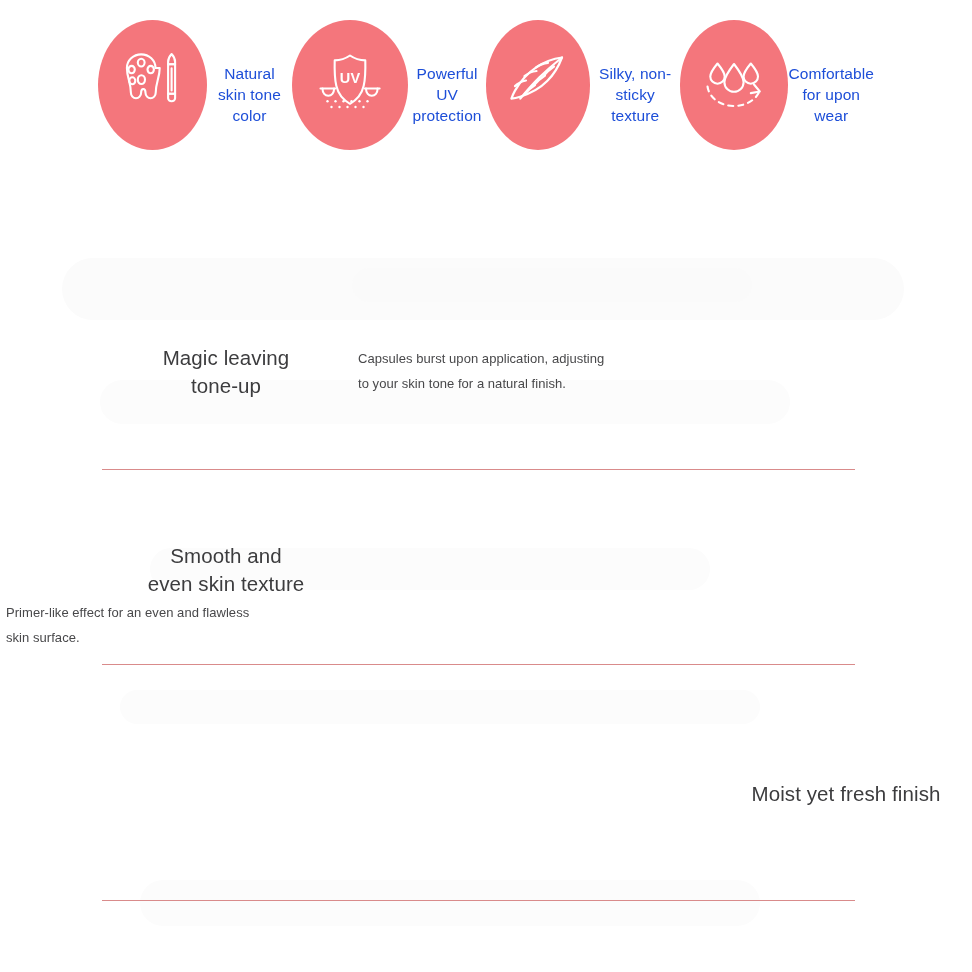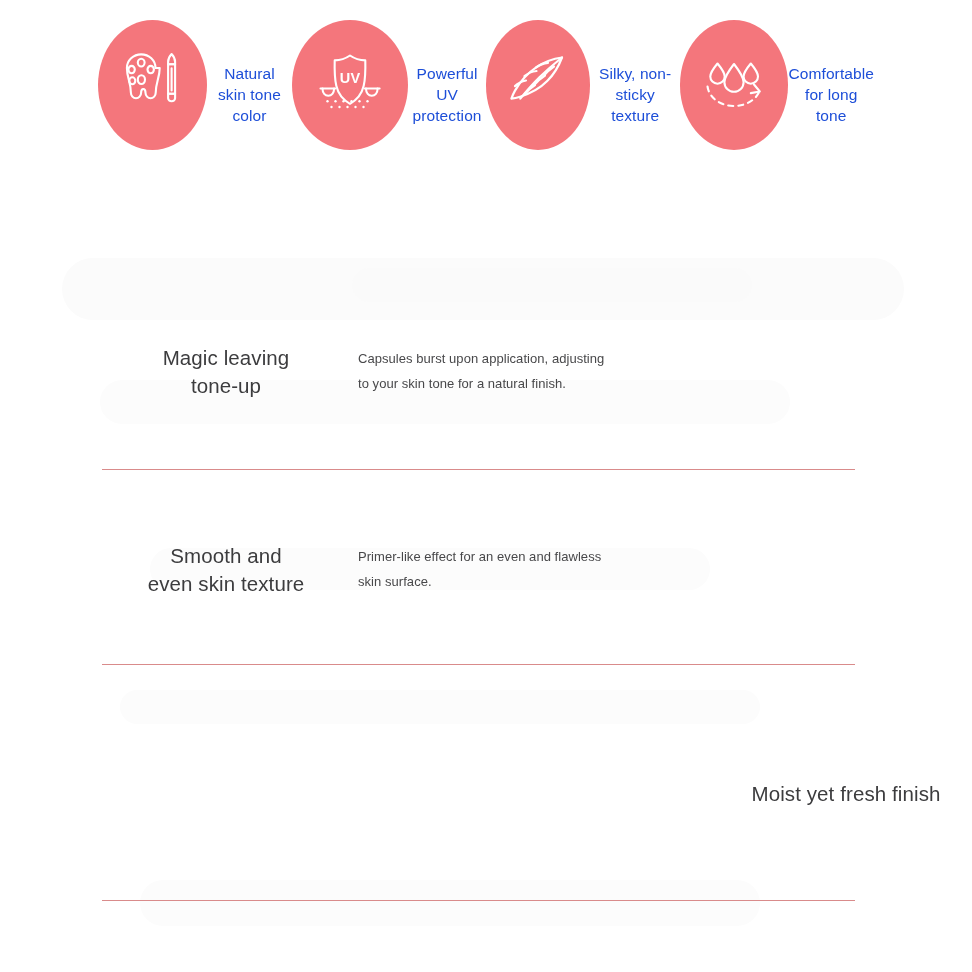--- a/index.html
+++ b/index.html
@@ -104,21 +104,21 @@
     color: #48484a;
     white-space: pre-line;
     letter-spacing: 0.05px;
   }
   .row-h-0 { height: 142px; }
   .row-h-1 { height: 180px; }
   .row-h-2 { height: 180px; justify-content: flex-end; }
   .row-h-3 { height: 130px; }
 
   .row-pad-0 { padding-top: 14px; }
-  .row-pad-1 { padding-top: 56px; }
+  .row-pad-1 { padding-top: 56px; flex-direction: column; }
   .row-pad-2 { padding-top: 58px; }
   .row-pad-3 { padding-top: 32px; }
 
   .divider {
     position: absolute;
     left: 102px;
     width: 753px;
     height: 1px;
     background: #d98b8b;
   }
@@ -231,21 +231,21 @@
             <path d="M39.0 18.0c0 0-9.6 12.4-9.6 18.2 0 5.3 4.3 9.6 9.6 9.6
                      5.3 0 9.6-4.3 9.6-9.6 0-5.8-9.6-18.2-9.6-18.2z"></path>
             <path d="M55.8 17.5c0 0-7.2 8.6-7.2 13.0 0 4.0 3.2 7.2 7.2 7.2
                      4.0 0 7.2-3.2 7.2-7.2 0-4.4-7.2-13.0-7.2-13.0z"></path>
             <path d="M12.5 40.5c1.5 11.0 12.6 19.5 26.5 19.5 11.8 0 21.8-6.1 25.4-14.6" stroke-dasharray="5 5"></path>
             <path d="M59.0 38.5l5.8 7.0-9.0 1.6"></path>
           </svg>
         </span>
       </div>
       <div class="icon-caption">Comfortable
-for long tone</div>
+for upon wear</div>
     </div>
 
   </div>
 
   <div class="features">
 
     <div class="feature-row row-h-0 row-pad-0">
       <div class="feature-title">Magic leaving
 tone-up</div>
       <div class="feature-desc">Capsules burst upon application, adjusting

